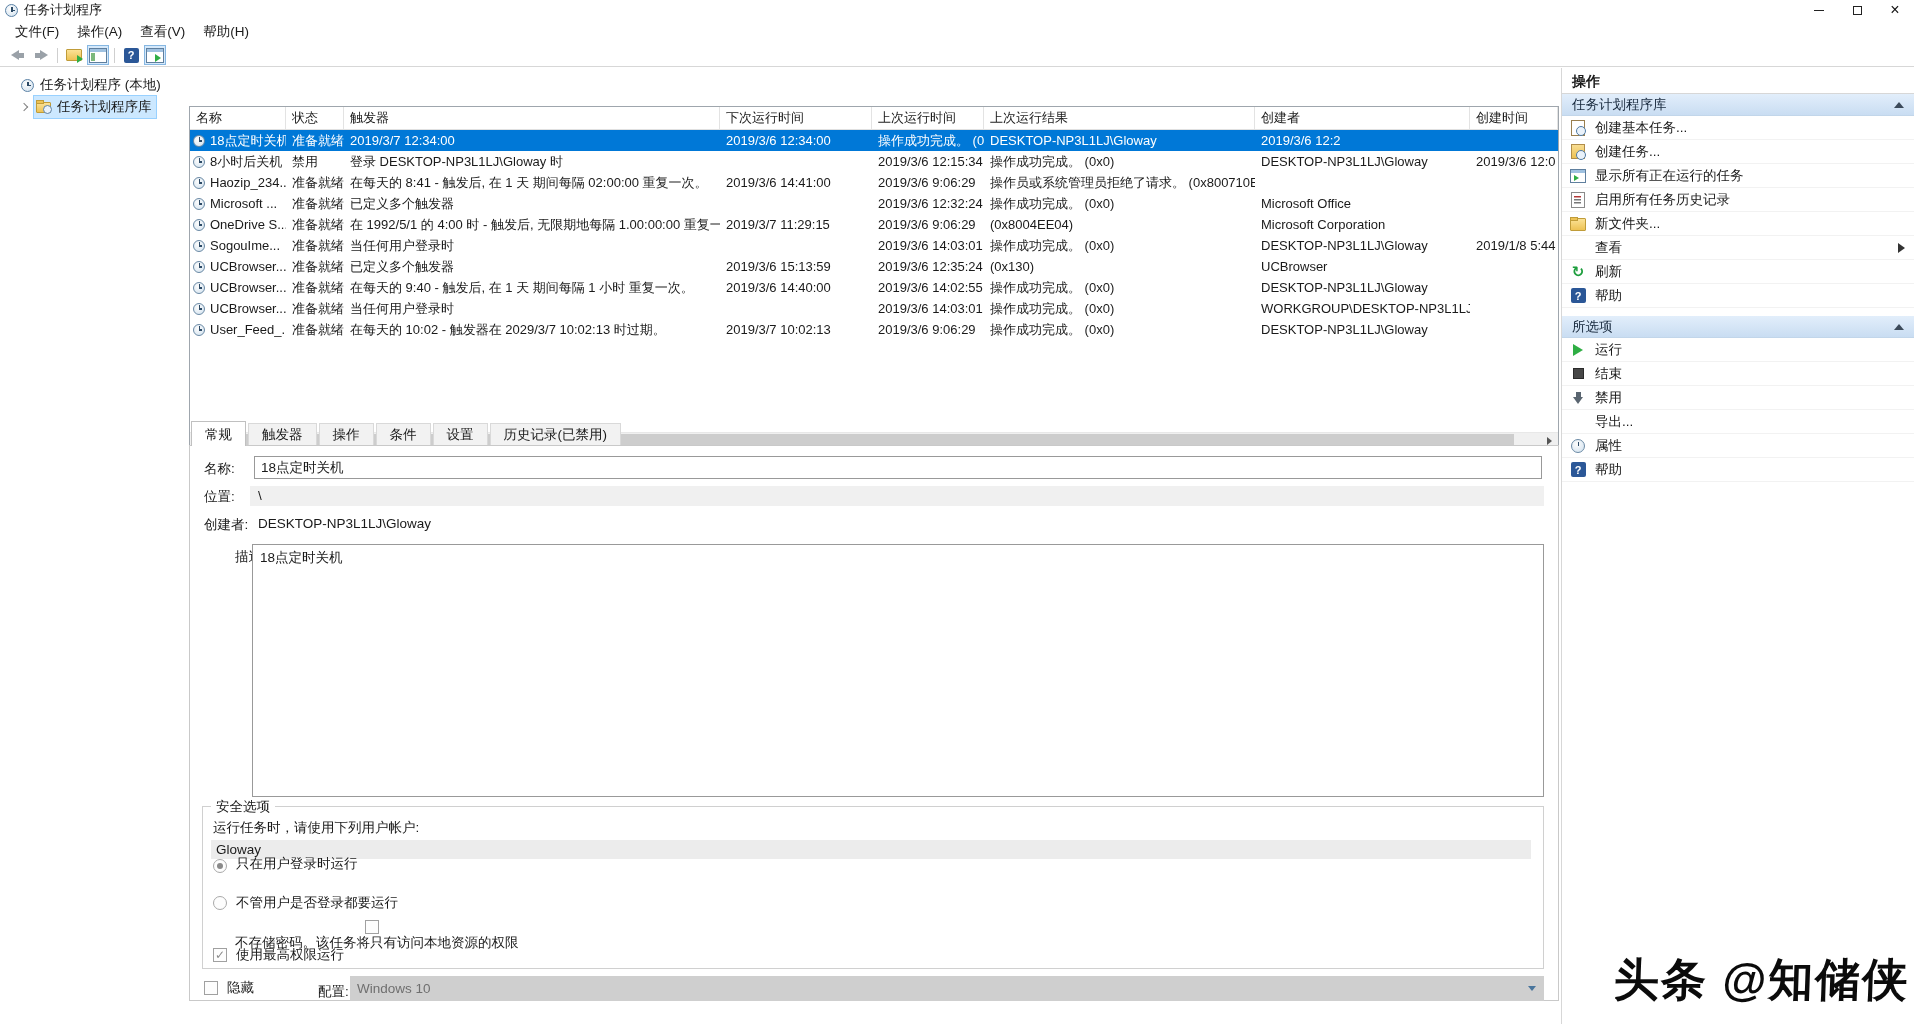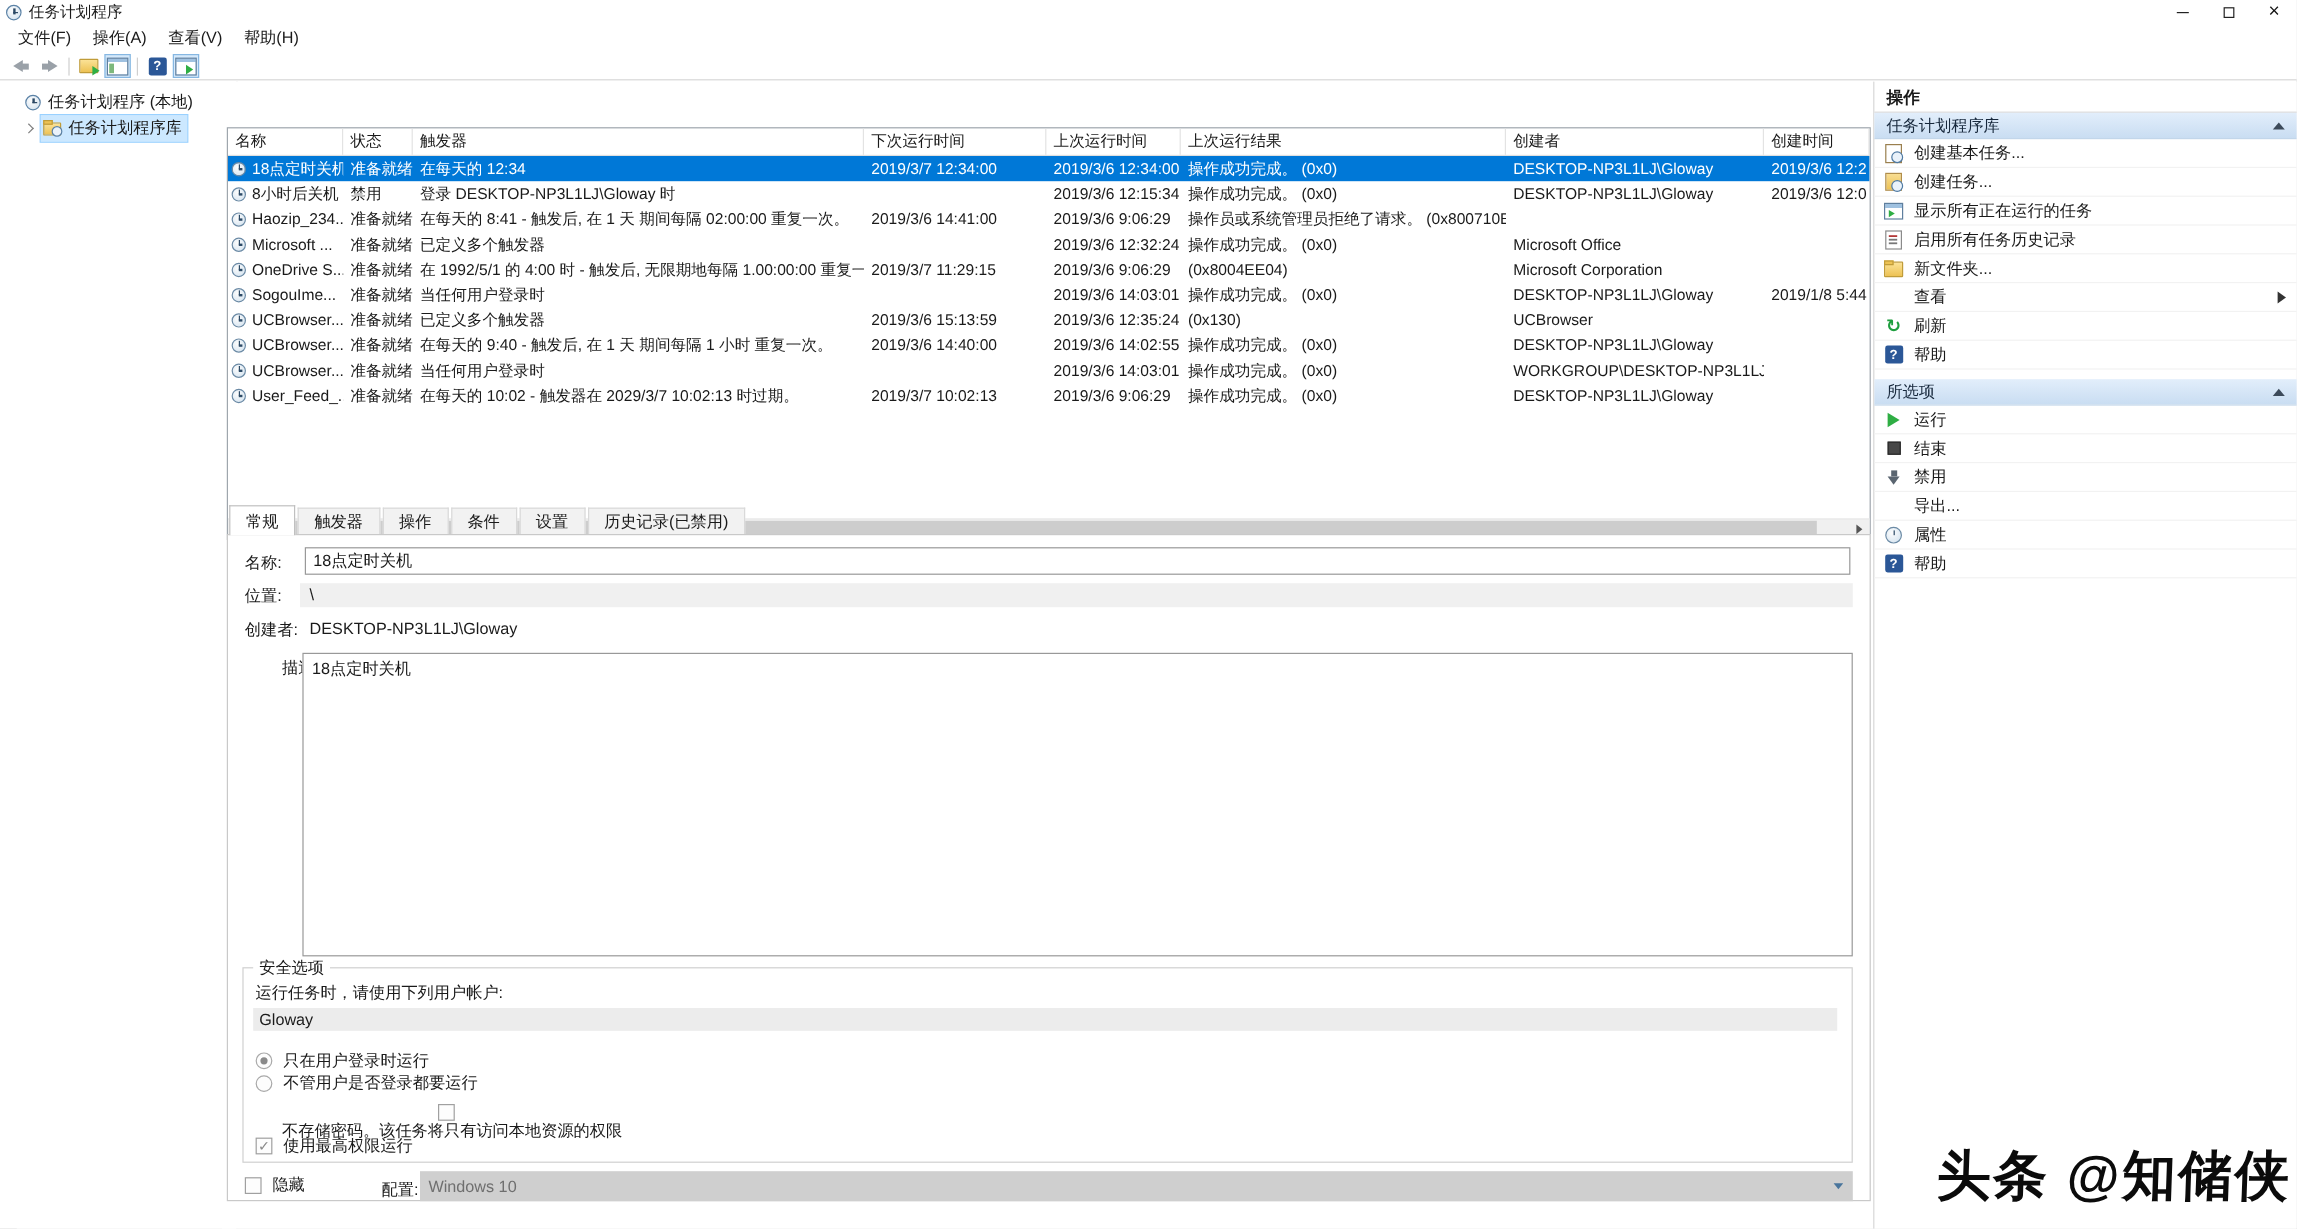--- a/index.html
+++ b/index.html
@@ -214,21 +214,20 @@
         <span class="th">创建时间</span>
       </div>
       <div class="tbody">
 
           <div class="trow tgrid selected">
             <span class="td c1">
               <span class="task-clock"></span>
               <span>18点定时关机</span>
             </span>
             <span class="td">准备就绪</span>
-            <span class="td">在每天的 12:34</span>
             <span class="td">2019/3/7 12:34:00</span>
             <span class="td">2019/3/6 12:34:00</span>
             <span class="td">操作成功完成。 (0x0)</span>
             <span class="td">DESKTOP-NP3L1LJ\Gloway</span>
             <span class="td">2019/3/6 12:2</span>
           </div>
 
           <div class="trow tgrid">
             <span class="td c1">
               <span class="task-clock"></span>
@@ -387,21 +386,21 @@
         <span class="field-label" style="top:70px;">创建者:</span>
         <span class="plain-value" style="left:68px; top:70px;">DESKTOP-NP3L1LJ\Gloway</span>
 
         <span class="field-label" style="top:102px;margin-left:31px;">描述:</span>
         <div class="desc-box">18点定时关机</div>
 
         <div class="group-box">
           <span class="group-legend">安全选项</span>
           <span class="sec-hint">运行任务时，请使用下列用户帐户:</span>
           <div class="account-bar">Gloway</div>
-          <div class="opt-row" style="left:10px; top:68px;">
+          <div class="opt-row" style="left:10px; top:48px;align-items:flex-end;">
             <span class="radio checked"></span>
             <span>只在用户登录时运行</span>
           </div>
           <div class="opt-row" style="left:10px; top:87px;">
             <span class="radio"></span>
             <span>不管用户是否登录都要运行</span>
           </div>
           <div class="opt-row" style="left:32px; top:113px;flex-direction:column;">
             <span class="checkbox"></span>
             <span>不存储密码。该任务将只有访问本地资源的权限</span>

